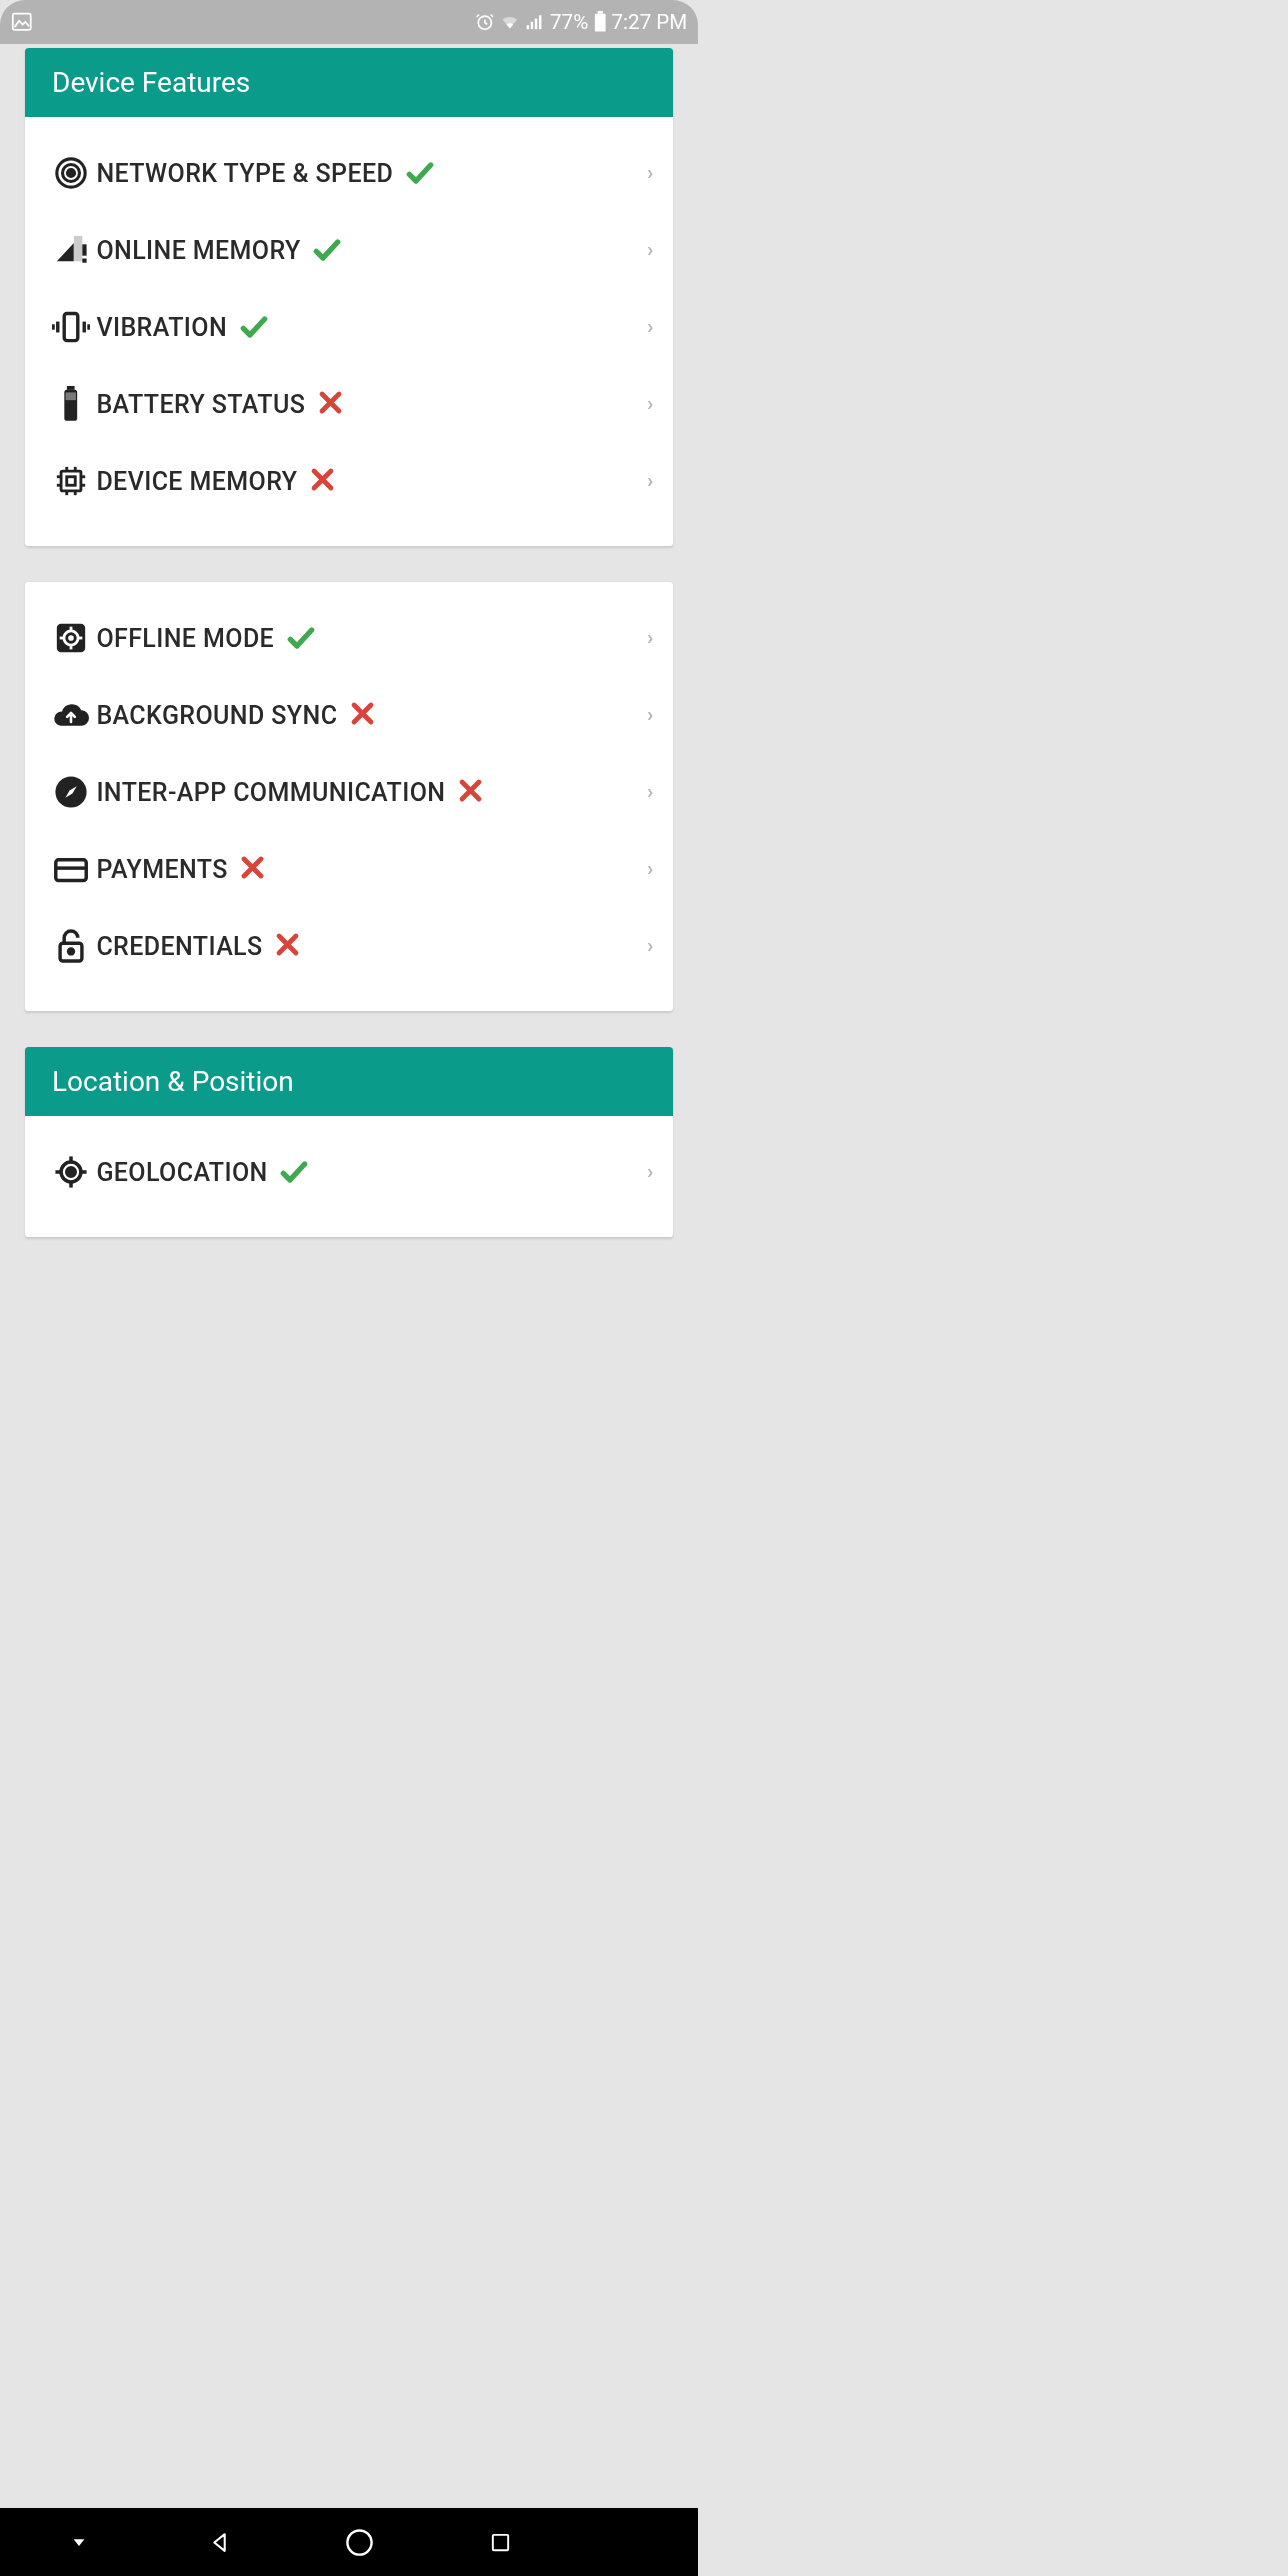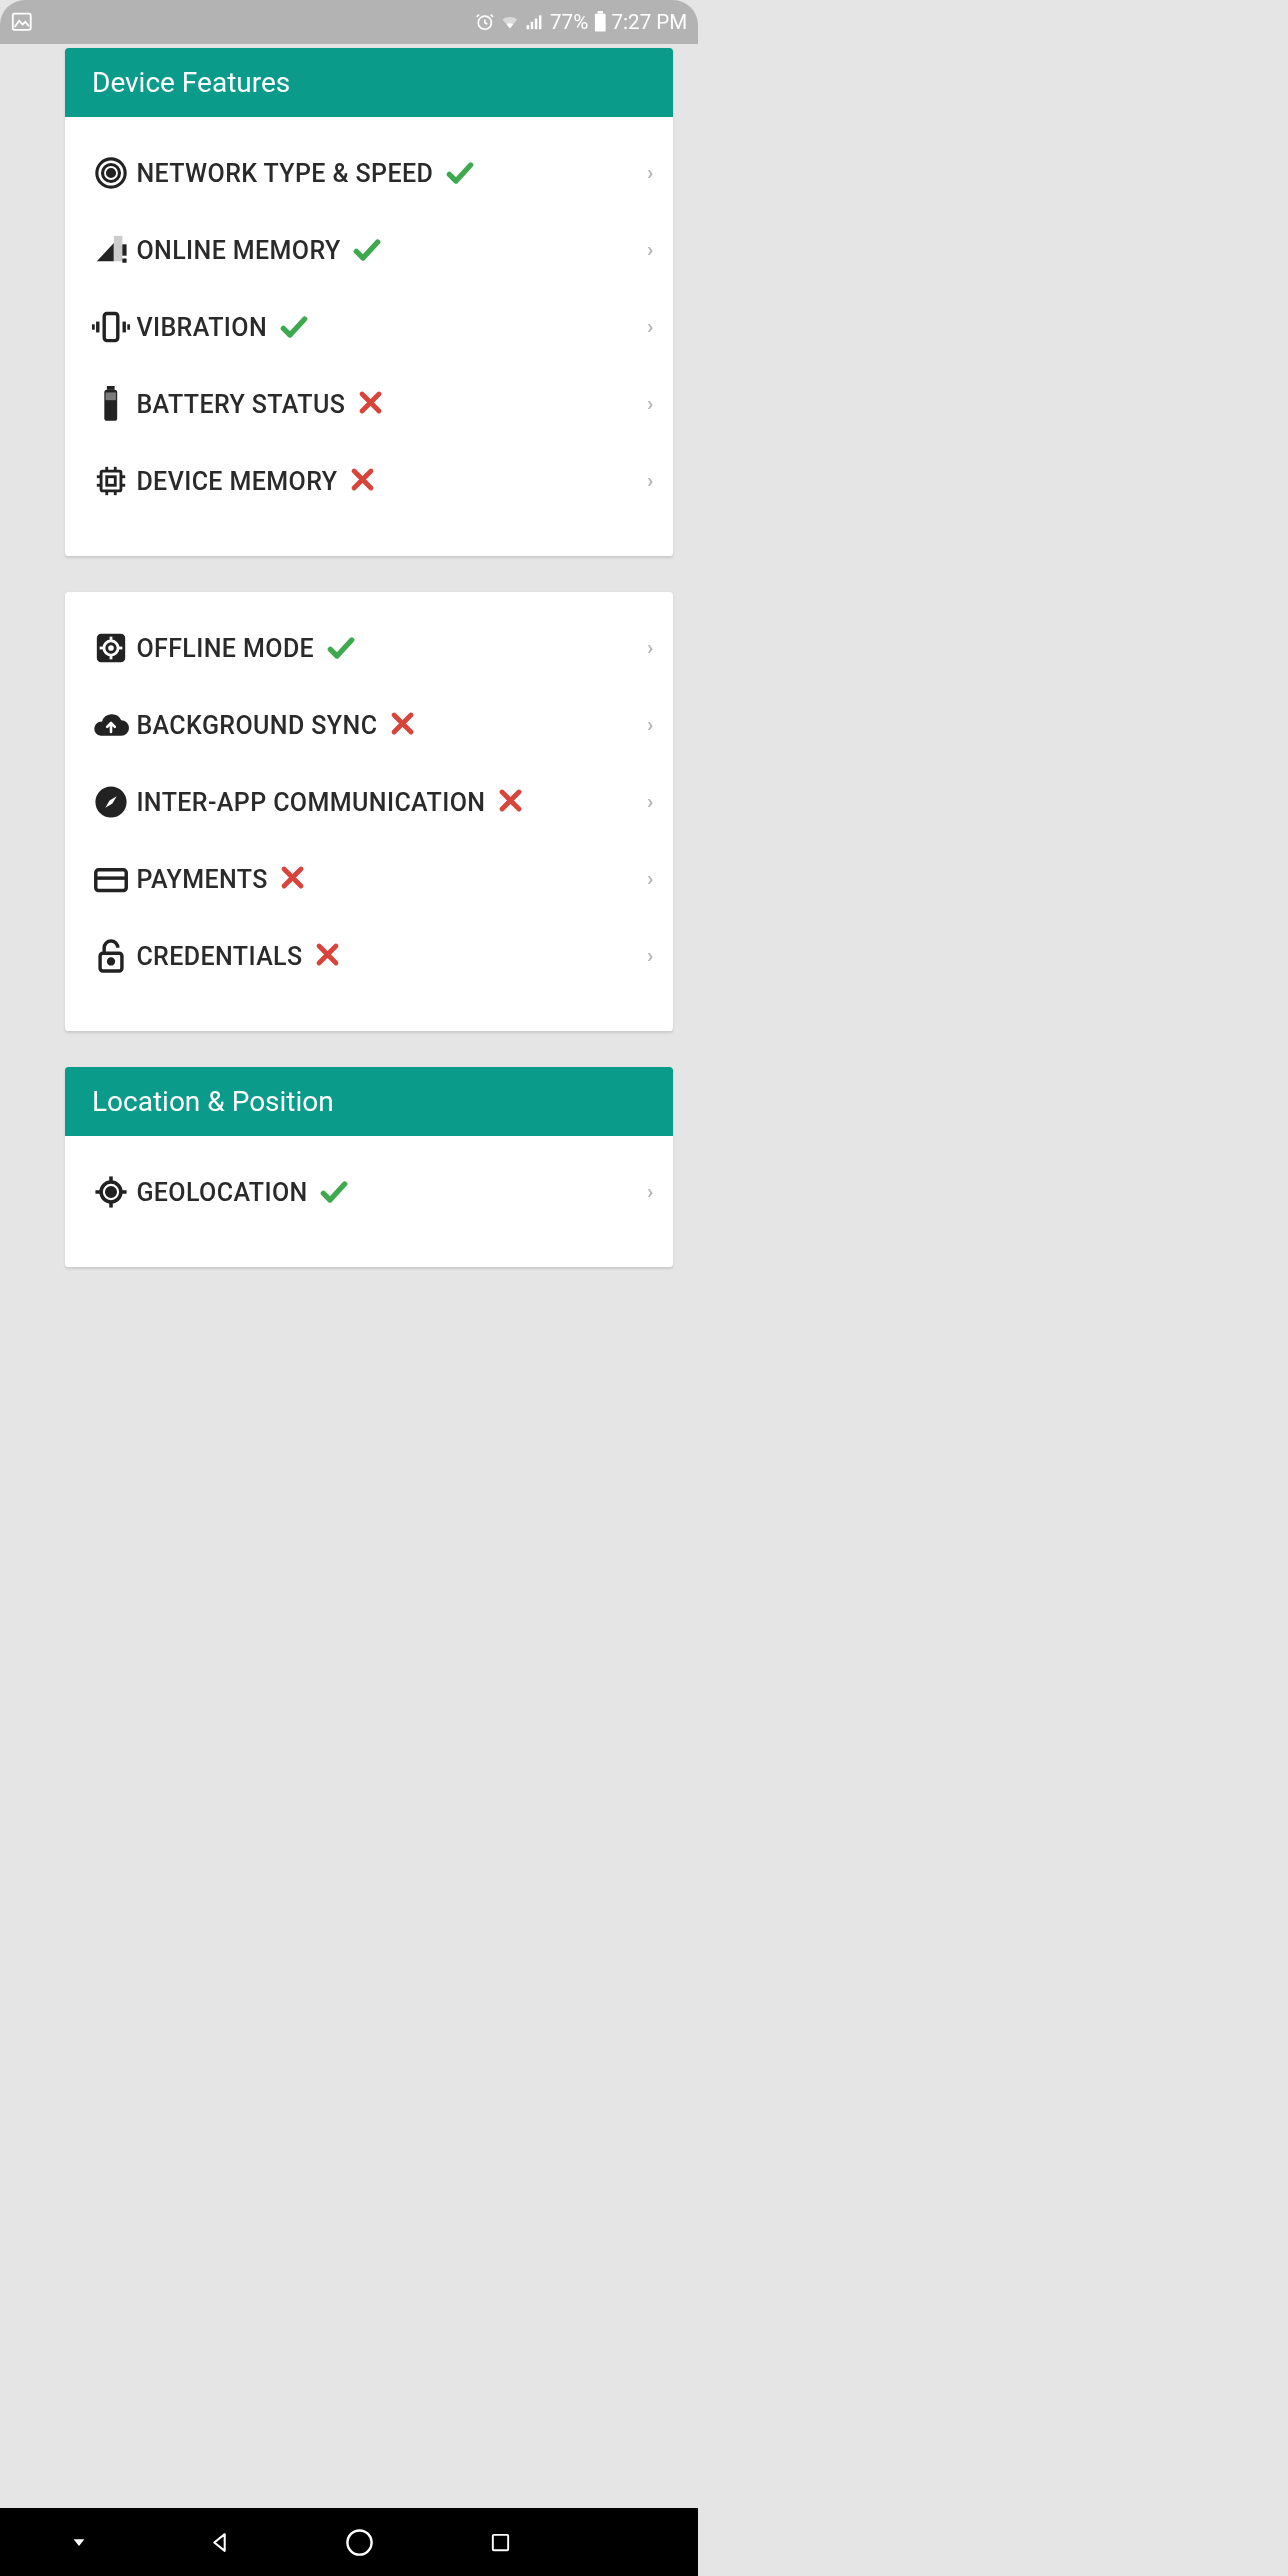--- a/index.html
+++ b/index.html
@@ -20,38 +20,37 @@
     font-size: 21.5px;
     border-top-left-radius: 25px;
     border-top-right-radius: 25px;
   }
   .status-left { display: flex; align-items: center; gap: 7.2px; }
   .status-right { display: flex; align-items: center; gap: 5.4px; }
   .content {
     padding: 3.6px 25px 0 25px;
     height: 1286px;
     overflow: hidden;
-    margin-left: 40px;
   }
   .card {
     background: #fff;
     border-radius: 3.6px;
     margin-bottom: 36px;
     box-shadow: 0 1.8px 2.7px rgba(0,0,0,0.12);
   }
   .card-header {
     background: #0b9b8a;
     color: #fff;
     font-size: 28px;
     font-weight: 400;
     padding: 18px 27px;
     border-top-left-radius: 3.6px;
     border-top-right-radius: 3.6px;
   }
-  .card-body { padding: 18px 0 36px 0; }
+  .card-body { padding: 18px 0 26px 0; }
   .row {
     display: flex;
     align-items: center;
     padding: 18px 25px;
     min-height: 77px;
   }
   .icon-box {
     width: 41px;
     height: 41px;
     display: flex;

